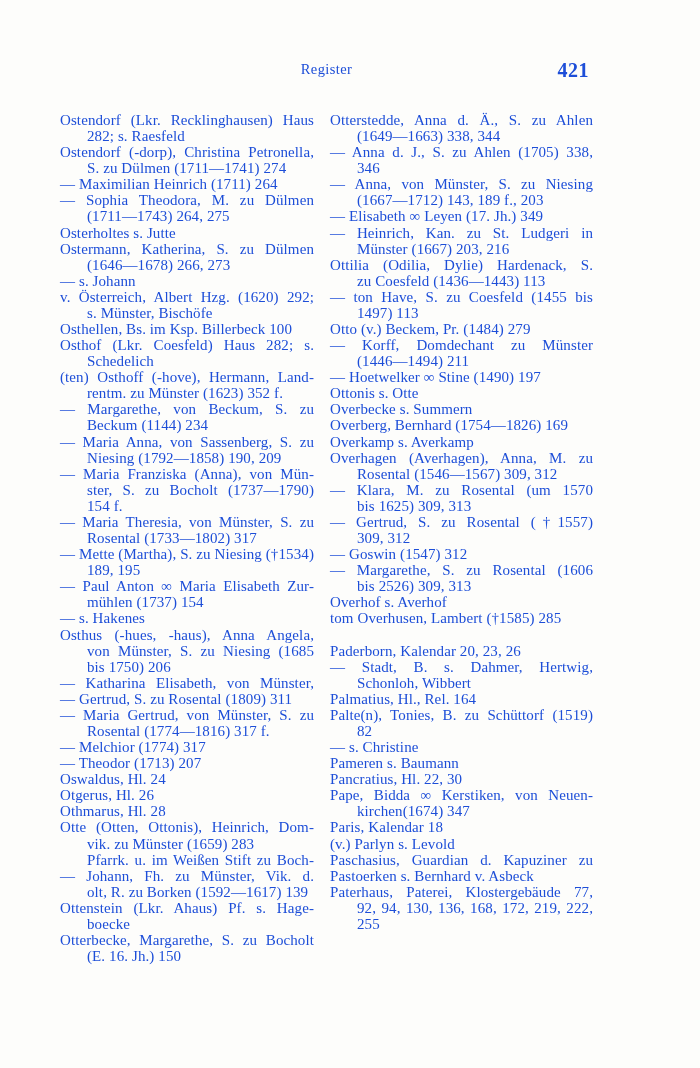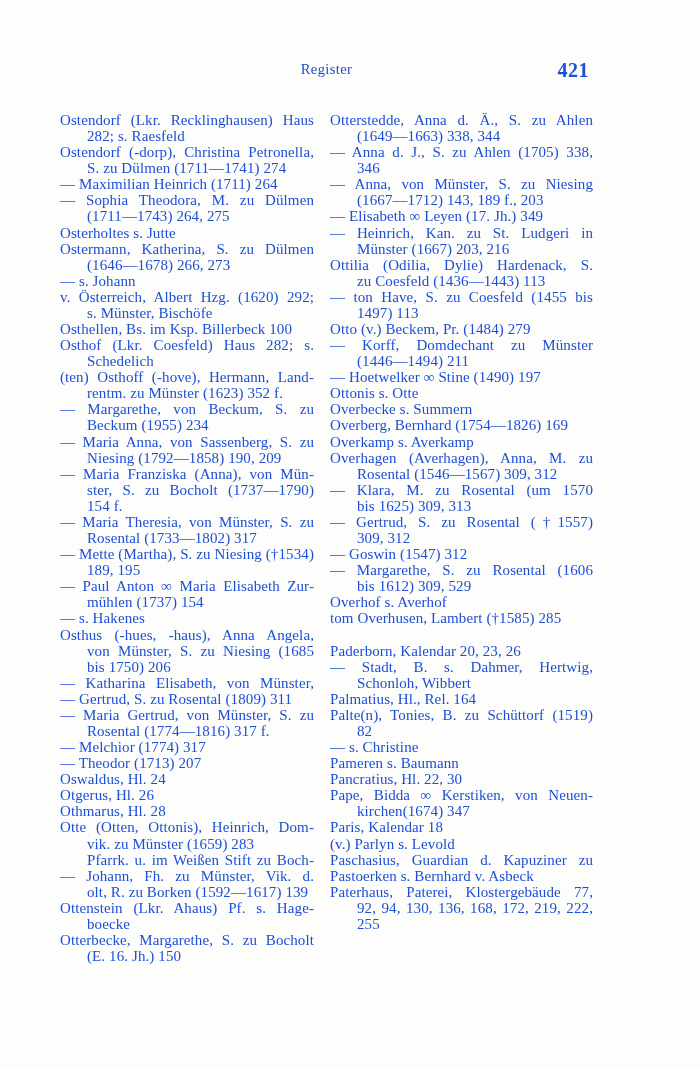--- a/index.html
+++ b/index.html
@@ -102,21 +102,21 @@
       <div class="entry">
         <div class="line just">Osthof (Lkr. Coesfeld) Haus 282; s.</div>
         <div class="line cont">Schedelich</div>
       </div>
       <div class="entry">
         <div class="line just">(ten) Osthoff (-hove), Hermann, Land-</div>
         <div class="line cont">rentm. zu Münster (1623) 352 f.</div>
       </div>
       <div class="entry">
         <div class="line just">— Margarethe, von Beckum, S. zu</div>
-        <div class="line cont">Beckum (1955) 234</div>
+        <div class="line cont">Beckum (1144) 234</div>
       </div>
       <div class="entry">
         <div class="line just">— Maria Anna, von Sassenberg, S. zu</div>
         <div class="line cont">Niesing (1792—1858) 190, 209</div>
       </div>
       <div class="entry">
         <div class="line just">— Maria Franziska (Anna), von Mün-</div>
         <div class="line cont just">ster, S. zu Bocholt (1737—1790)</div>
         <div class="line cont">154 f.</div>
       </div>
@@ -243,21 +243,21 @@
       </div>
       <div class="entry">
         <div class="line just">— Gertrud, S. zu Rosental (†1557)</div>
         <div class="line cont">309, 312</div>
       </div>
       <div class="entry">
         <div class="line">— Goswin (1547) 312</div>
       </div>
       <div class="entry">
         <div class="line just">— Margarethe, S. zu Rosental (1606</div>
-        <div class="line cont">bis 1612) 309, 529</div>
+        <div class="line cont">bis 2526) 309, 313</div>
       </div>
       <div class="entry">
         <div class="line">Overhof s. Averhof</div>
       </div>
       <div class="entry">
         <div class="line">tom Overhusen, Lambert (†1585) 285</div>
       </div>
       <div class="spacer"></div>
       <div class="entry">
         <div class="line">Paderborn, Kalendar 20, 23, 26</div>

